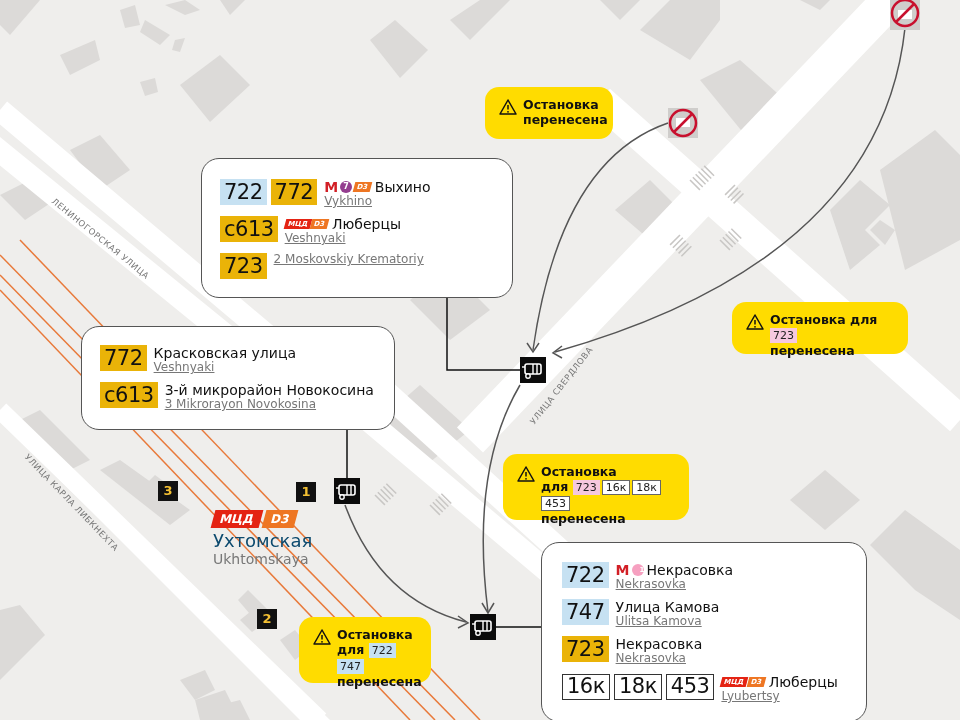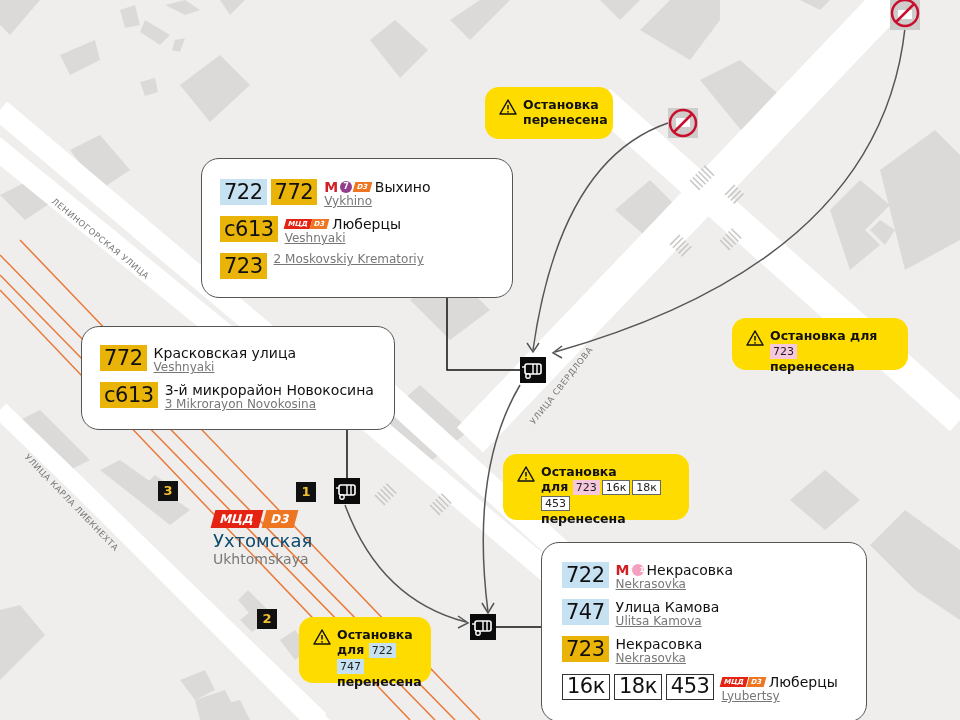--- a/index.html
+++ b/index.html
@@ -333,21 +333,21 @@
       <path d="M9,1 L17,15 L1,15 Z" fill="none" stroke="#111" stroke-width="1.5" stroke-linejoin="round"></path>
       <line x1="9" y1="6" x2="9" y2="10.5" stroke="#111" stroke-width="1.5"></line>
       <circle cx="9" cy="12.8" r="0.9" fill="#111"></circle>
     </svg>
   <div class="alert-text">
     <div>Остановка</div>
     <div>перенесена</div>
   </div>
 </div>
 
-<div class="alert" style="left:732px;top:318px;width:176px;height:52px;">
+<div class="alert" style="left:732px;top:302px;width:176px;height:52px;">
   <svg class="warn" viewBox="0 0 18 16">
       <path d="M9,1 L17,15 L1,15 Z" fill="none" stroke="#111" stroke-width="1.5" stroke-linejoin="round"></path>
       <line x1="9" y1="6" x2="9" y2="10.5" stroke="#111" stroke-width="1.5"></line>
       <circle cx="9" cy="12.8" r="0.9" fill="#111"></circle>
     </svg>
   <div class="alert-text">
     <div><span>Остановка для</span> <span class="mini pink">723</span></div>
     <div>перенесена</div>
   </div>
 </div>

